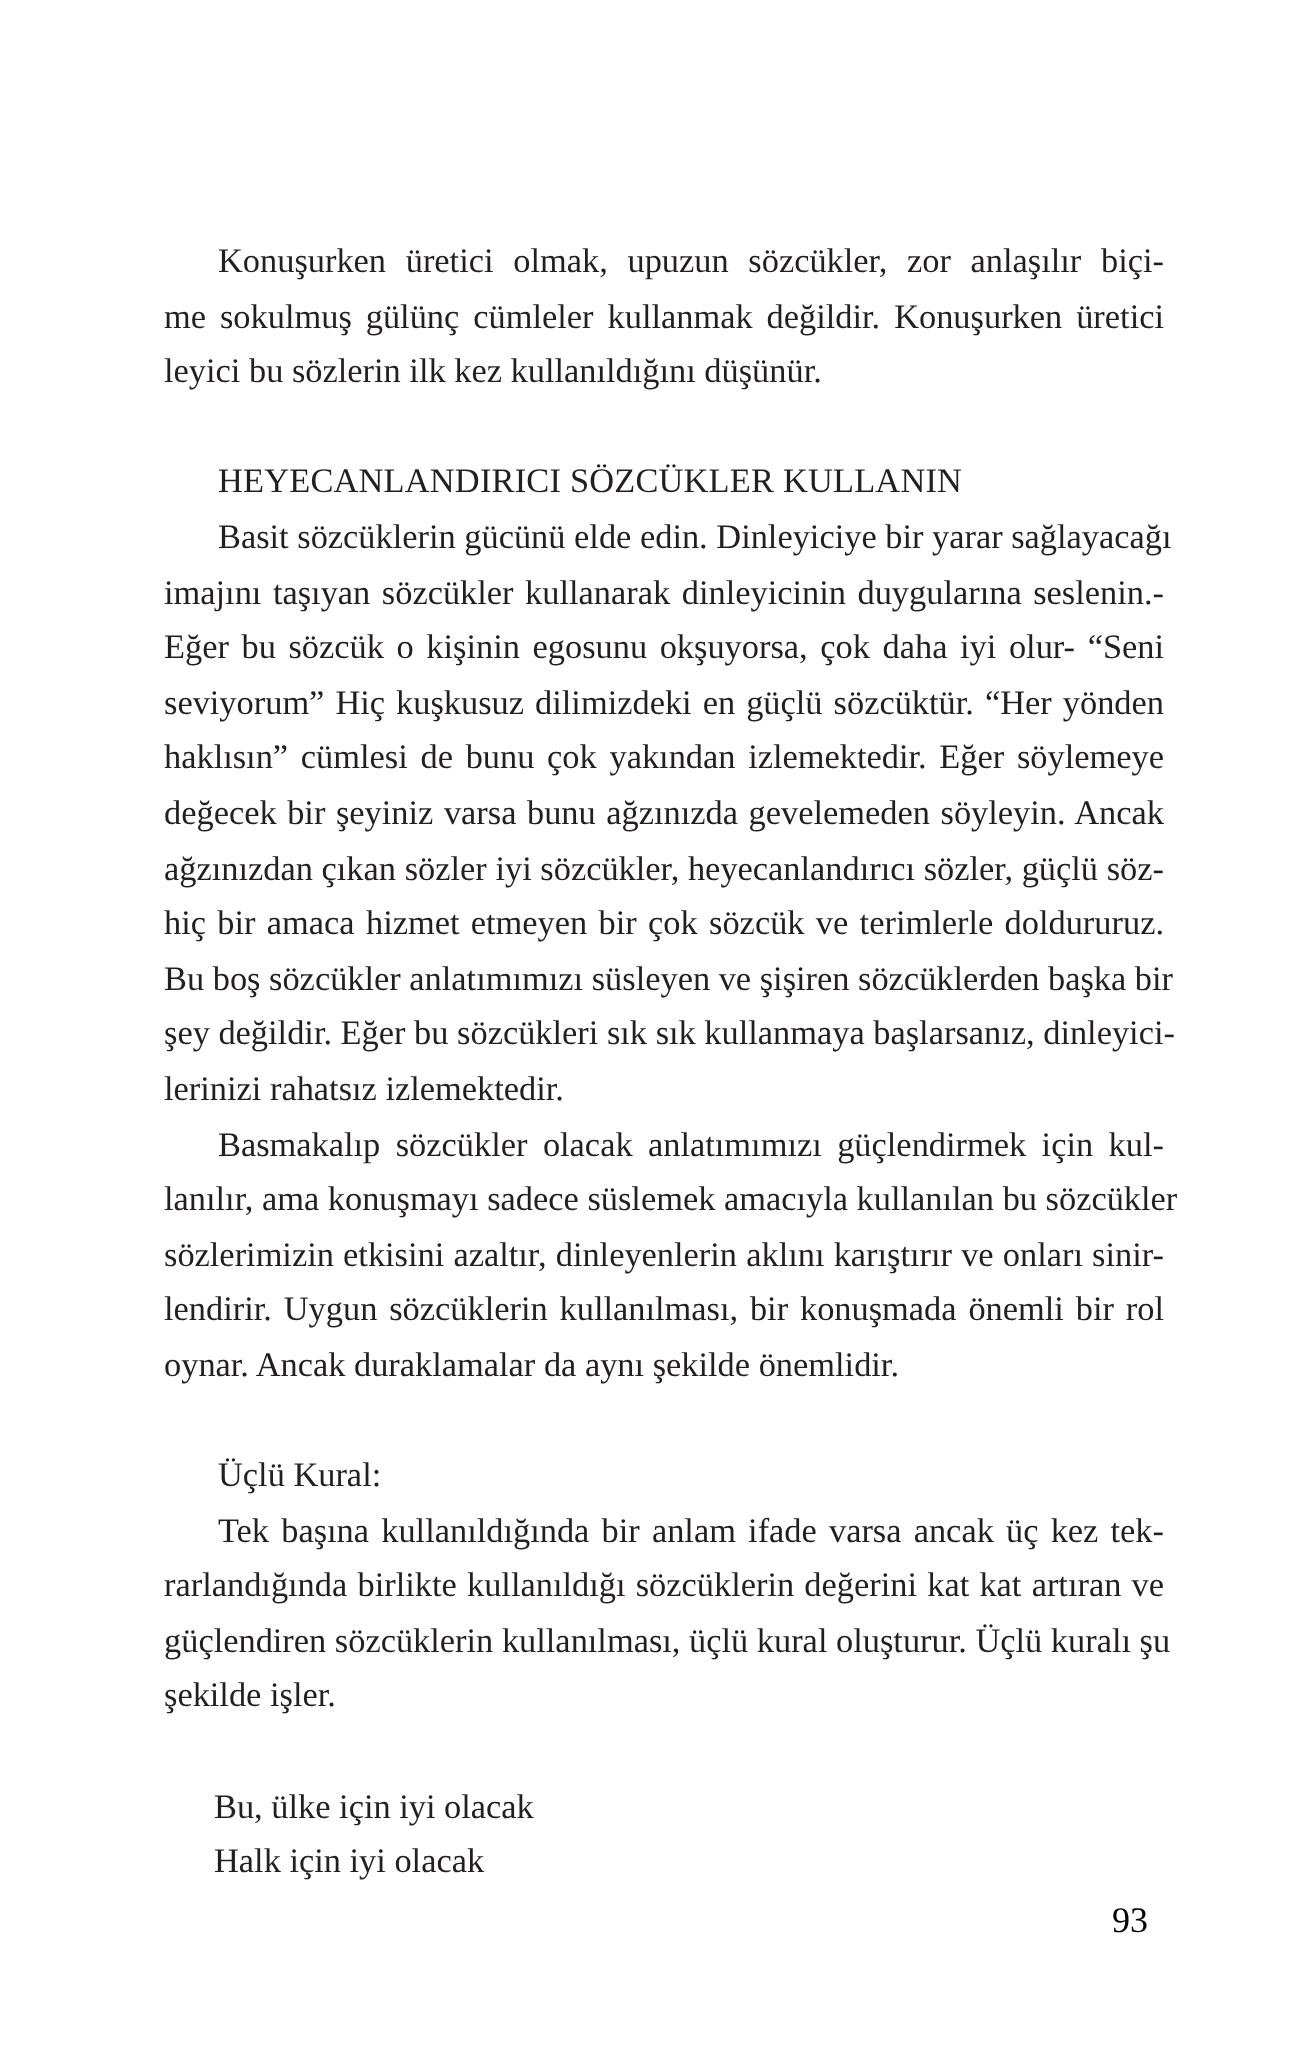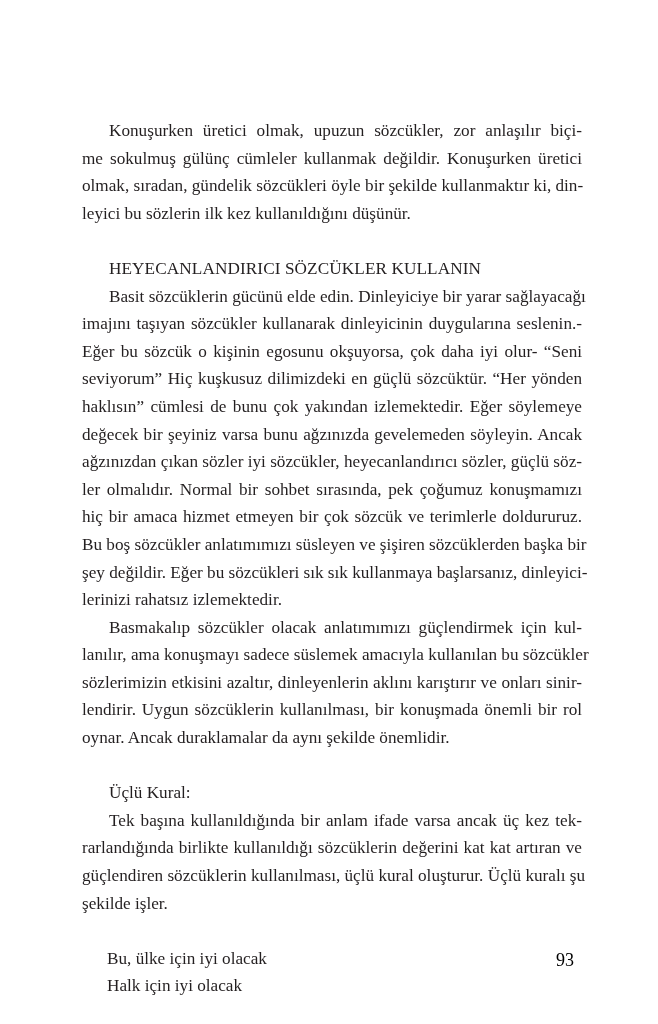--- a/index.html
+++ b/index.html
@@ -57,37 +57,35 @@
     }
   </style>
 </head>
 <body>
 
 <div class="page">
 
   <div>
     <span class="line indent">Konuşurken üretici olmak, upuzun sözcükler, zor anlaşılır biçi-</span>
     <span class="line">me sokulmuş gülünç cümleler kullanmak değildir. Konuşurken üretici</span>
-    <span class="line">olmak, sıradan, gündelik sözcükleri öyle bir şekilde kullanmaktır ki, din-</span>
     <span class="line last">leyici bu sözlerin ilk kez kullanıldığını düşünür.</span>
   </div>
 
   <div class="gap"></div>
 
   <span class="line last indent heading">HEYECANLANDIRICI SÖZCÜKLER KULLANIN</span>
 
   <div>
     <span class="line indent">Basit sözcüklerin gücünü elde edin. Dinleyiciye bir yarar sağlayacağı</span>
     <span class="line">imajını taşıyan sözcükler kullanarak dinleyicinin duygularına seslenin.-</span>
     <span class="line">Eğer bu sözcük o kişinin egosunu okşuyorsa, çok daha iyi olur- “Seni</span>
     <span class="line">seviyorum” Hiç kuşkusuz dilimizdeki en güçlü sözcüktür. “Her yönden</span>
     <span class="line">haklısın” cümlesi de bunu çok yakından izlemektedir. Eğer söylemeye</span>
     <span class="line">değecek bir şeyiniz varsa bunu ağzınızda gevelemeden söyleyin. Ancak</span>
     <span class="line">ağzınızdan çıkan sözler iyi sözcükler, heyecanlandırıcı sözler, güçlü söz-</span>
-    <span class="line">ler olmalıdır. Normal bir sohbet sırasında, pek çoğumuz konuşmamızı</span>
     <span class="line">hiç bir amaca hizmet etmeyen bir çok sözcük ve terimlerle doldururuz.</span>
     <span class="line">Bu boş sözcükler anlatımımızı süsleyen ve şişiren sözcüklerden başka bir</span>
     <span class="line">şey değildir. Eğer bu sözcükleri sık sık kullanmaya başlarsanız, dinleyici-</span>
     <span class="line last">lerinizi rahatsız izlemektedir.</span>
   </div>
 
   <div>
     <span class="line indent">Basmakalıp sözcükler olacak anlatımımızı güçlendirmek için kul-</span>
     <span class="line">lanılır, ama konuşmayı sadece süslemek amacıyla kullanılan bu sözcükler</span>
     <span class="line">sözlerimizin etkisini azaltır, dinleyenlerin aklını karıştırır ve onları sinir-</span>

